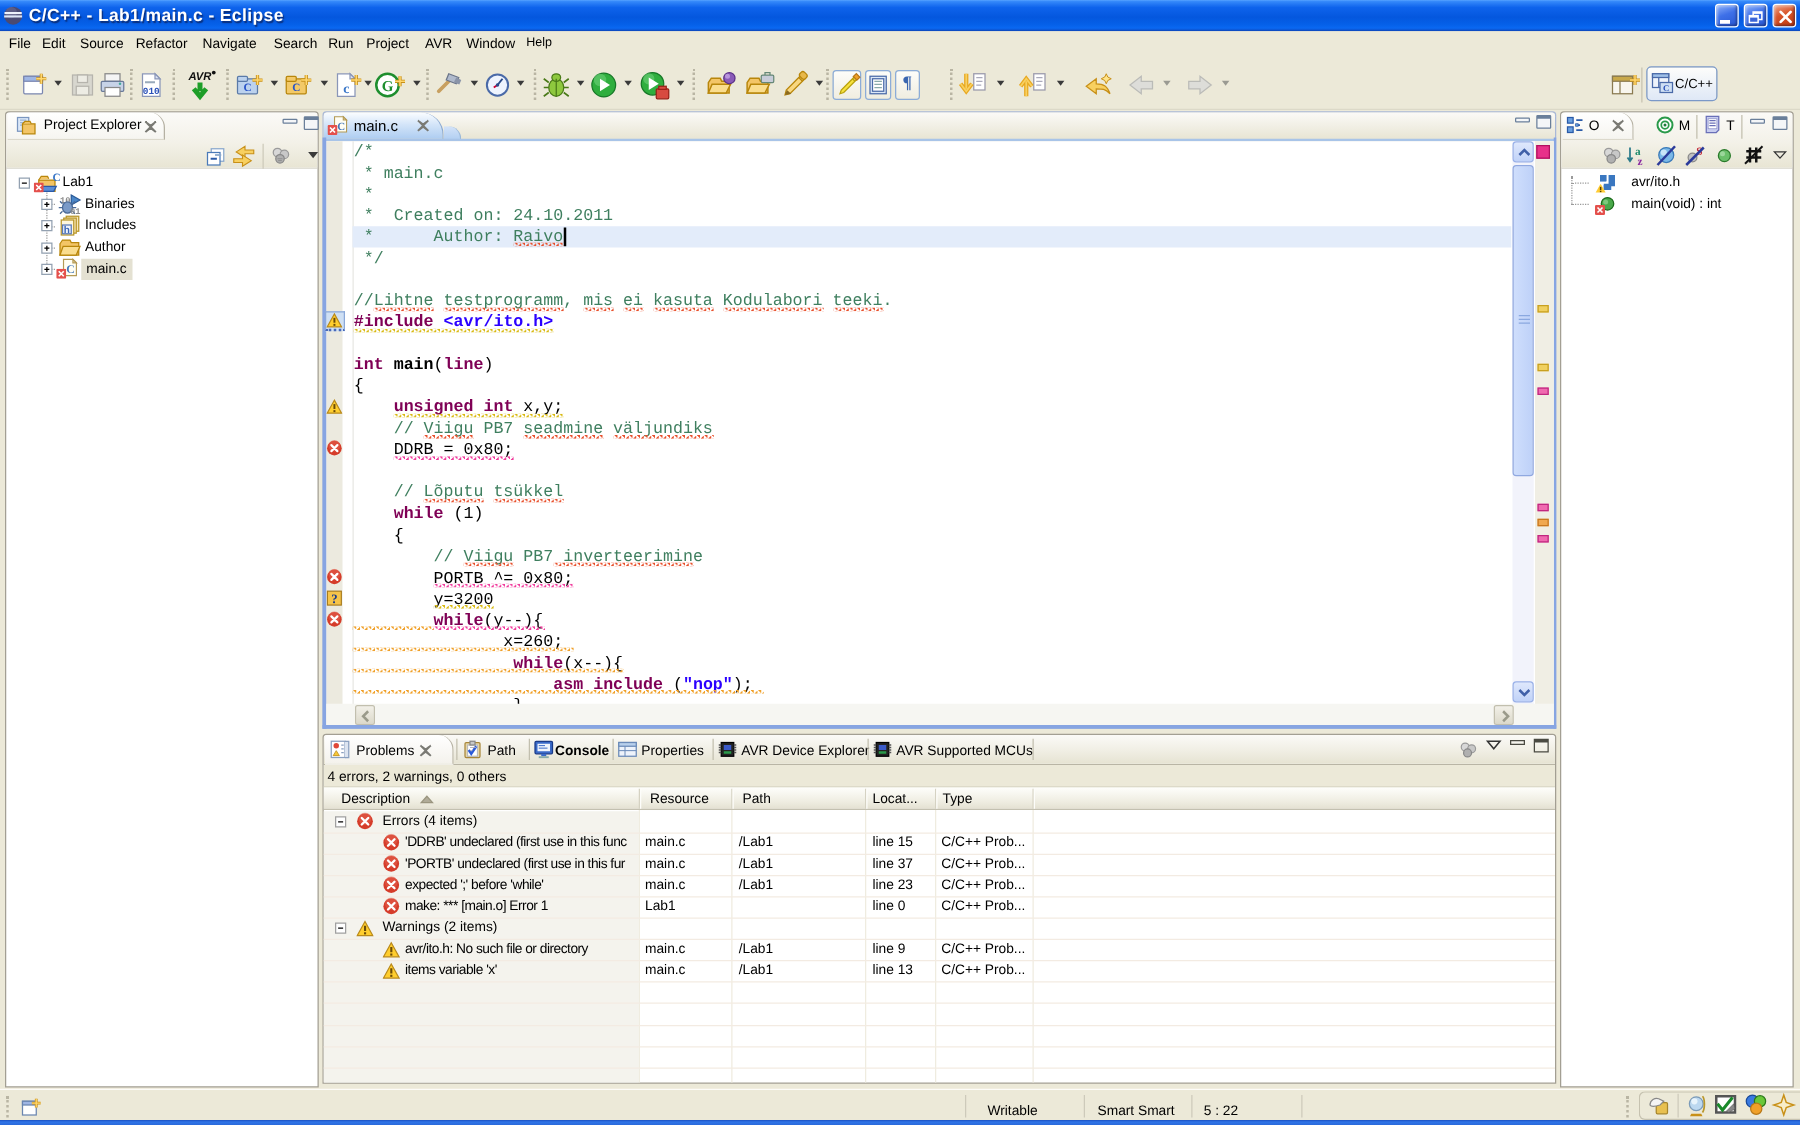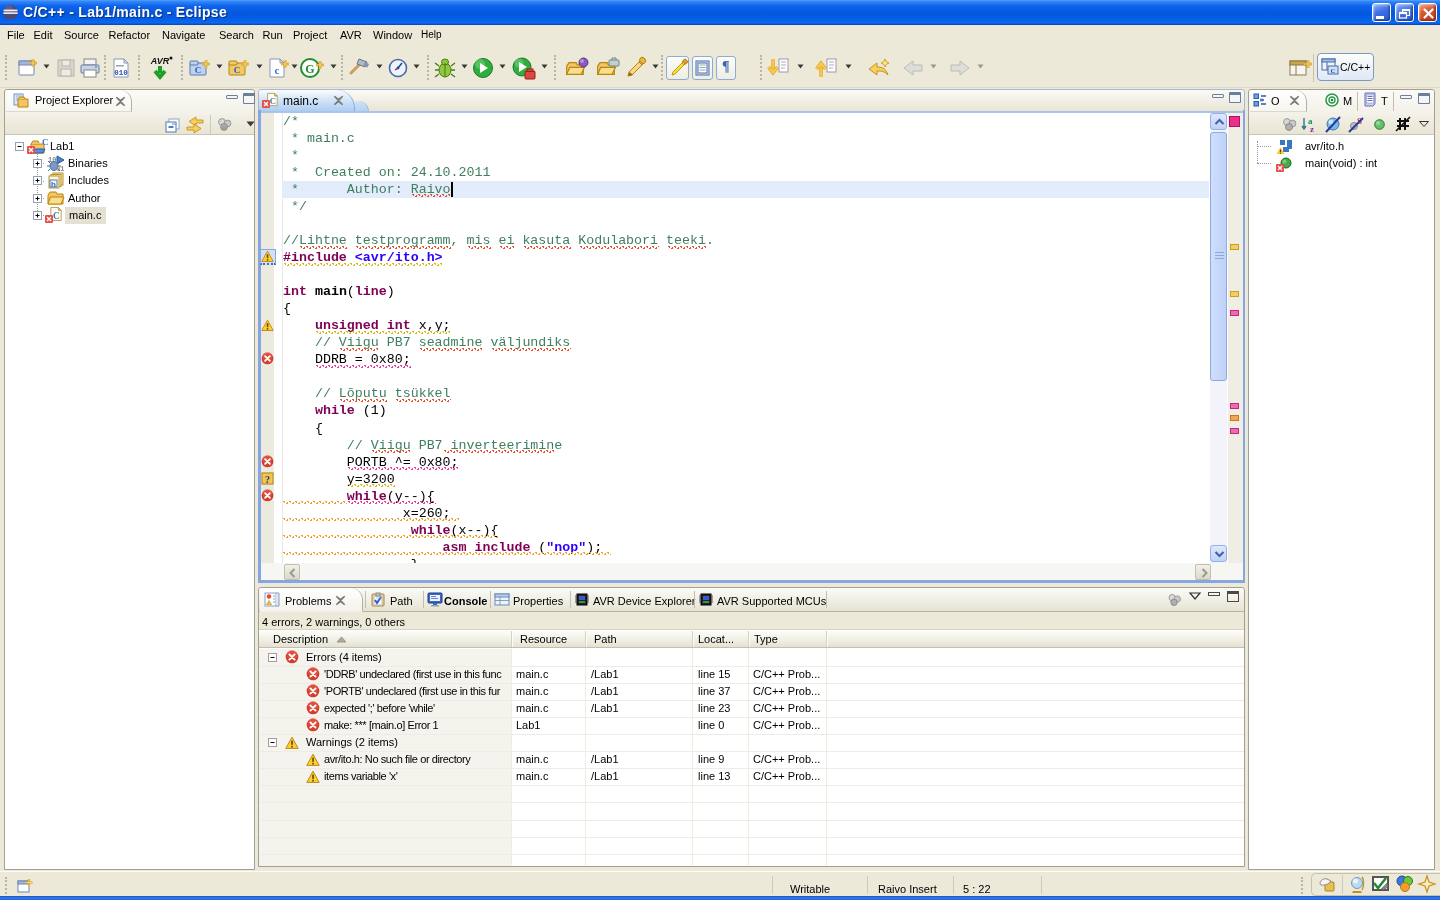--- a/index.html
+++ b/index.html
@@ -798,21 +798,21 @@
 <div class="dots" style="left:5px;top:5px;height:17px"></div>
 <svg class="a" style="left:16px;top:4px" width="18" height="18" viewBox="0 0 18 18">
       <rect x="2" y="5" width="11" height="11" fill="#fff" stroke="#6a86b0"></rect>
       <rect x="2" y="5" width="11" height="3" fill="#9fb6e4" stroke="#6a86b0"></rect>
       <path d="M13 3v7M9.5 6.5h7" stroke="#c89018" stroke-width="2.2"></path>
       <path d="M13 3v7M9.5 6.5h7" stroke="#ffd76e" stroke-width="1"></path>
     </svg>
 <div class="vline" style="left:772px;top:4px;height:18px;background:#cdcaba"></div>
 <div class="tx" style="left:790px;top:11px">Writable</div>
 <div class="vline" style="left:867px;top:4px;height:18px;background:#cdcaba"></div>
-<div class="tx" style="left:878px;top:11px">Raivo Insert</div>
+<div class="tx" style="left:878px;top:11px">Smart Smart</div>
 <div class="vline" style="left:953px;top:4px;height:18px;background:#cdcaba"></div>
 <div class="tx" style="left:963px;top:11px">5 : 22</div>
 <div class="vline" style="left:1041px;top:4px;height:18px;background:#cdcaba"></div>
 <div class="dots" style="left:1301px;top:5px;height:17px"></div>
 <div class="a" style="left:1311px;top:1px;width:130px;height:23px;border:1px solid #c6c2b0;border-radius:5px 0 0 5px;border-right:none"></div>
 <svg class="a" style="left:1318px;top:4px" width="18" height="17" viewBox="0 0 18 17">
       <rect x="7" y="6" width="9" height="9" rx="1" fill="#e8c050" stroke="#a8862a"></rect>
       <path d="M2 8C2 4 6 2 9 3l4 2-3 3C7 9 3 10 2 8Z" fill="#f4f4f4" stroke="#888"></path>
     </svg>
 <div class="vline" style="left:1342px;top:3px;height:19px;background:#cdcaba"></div>

